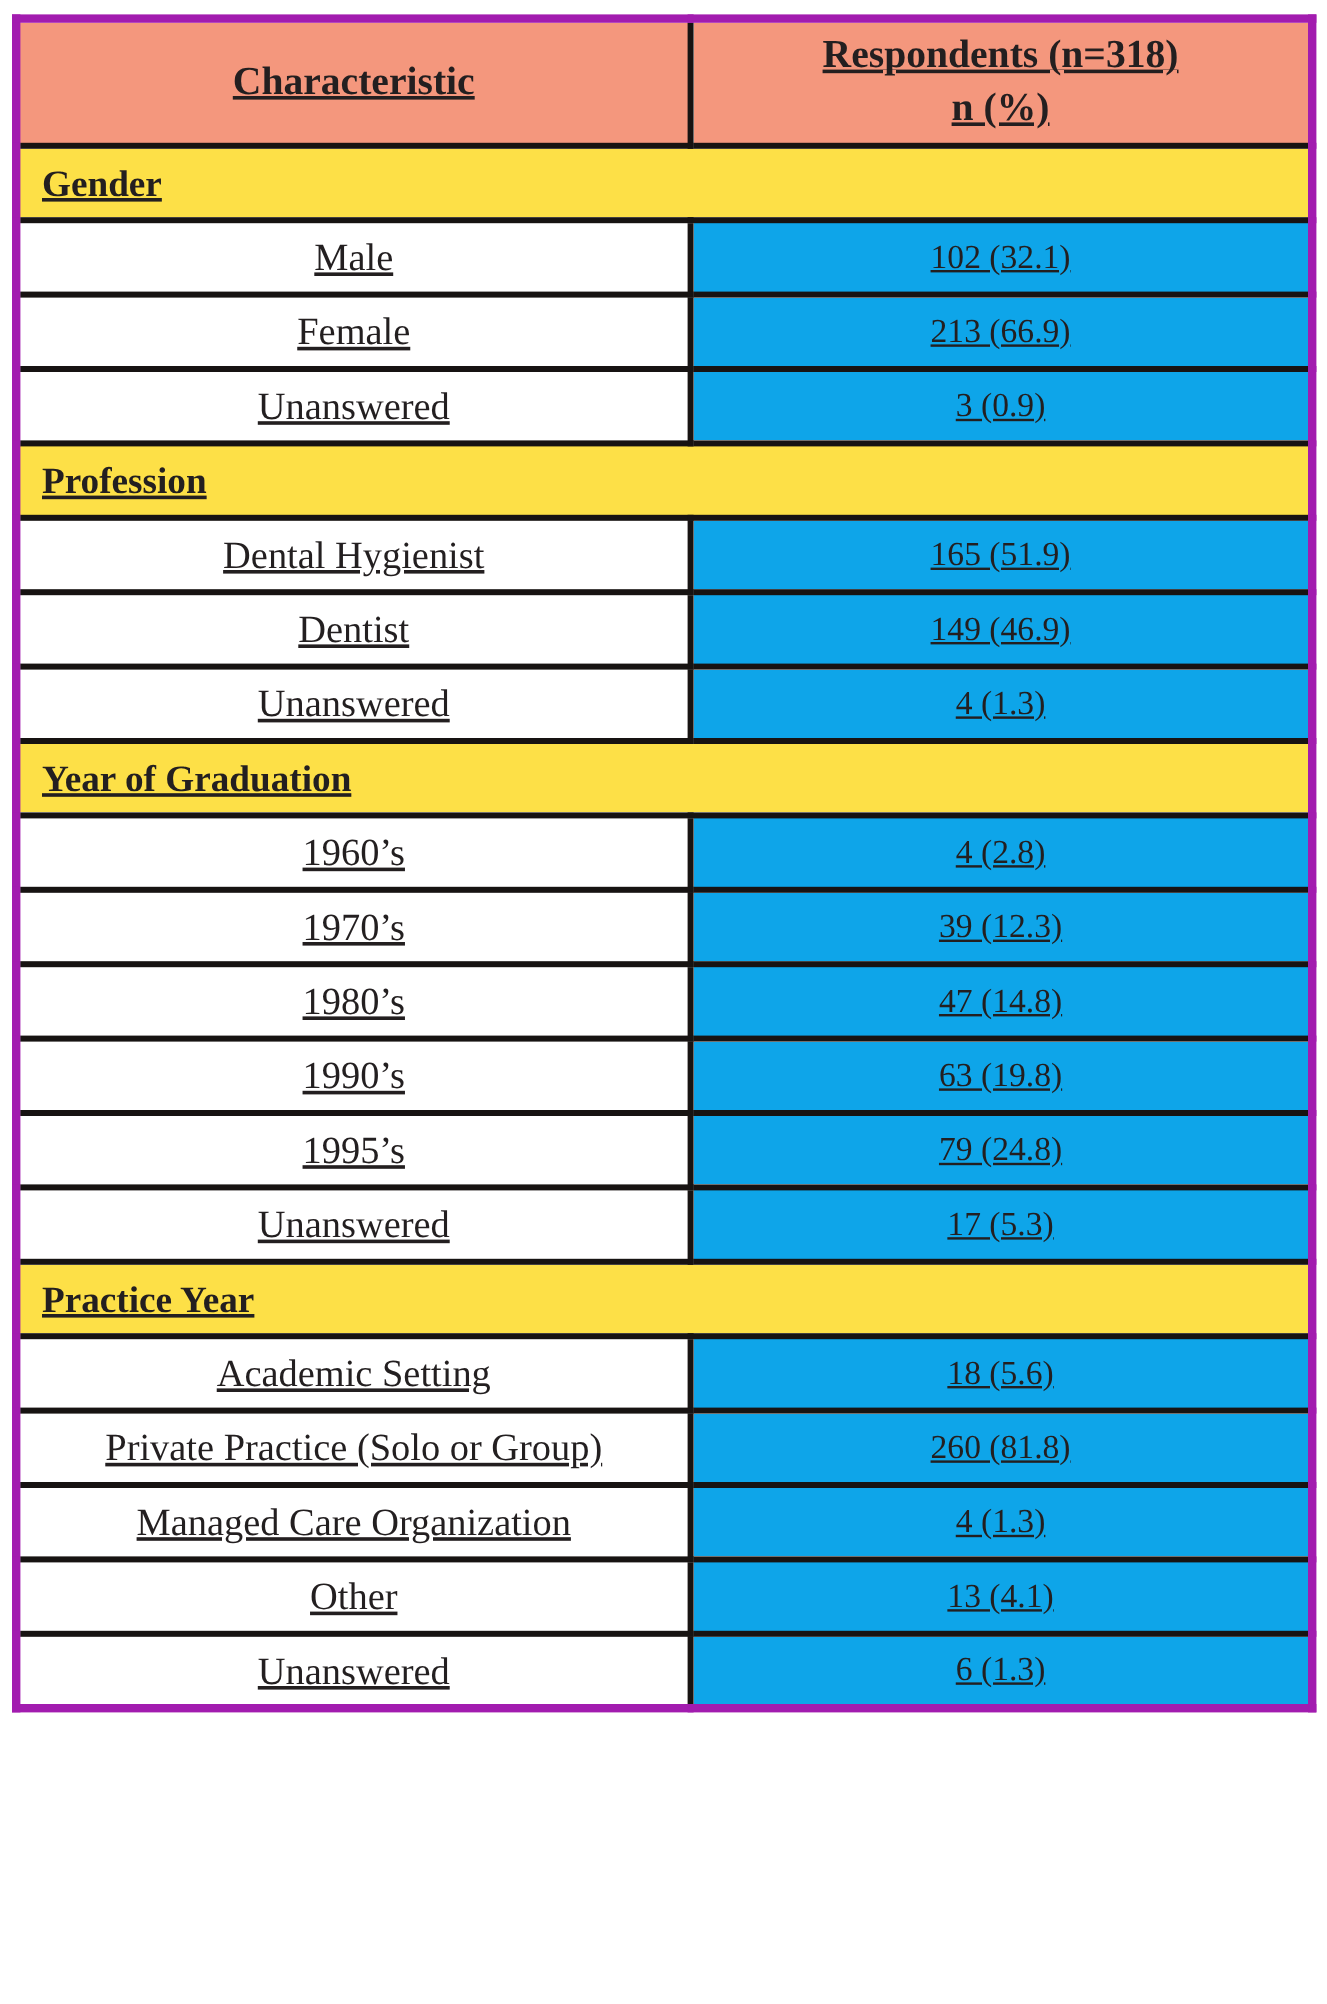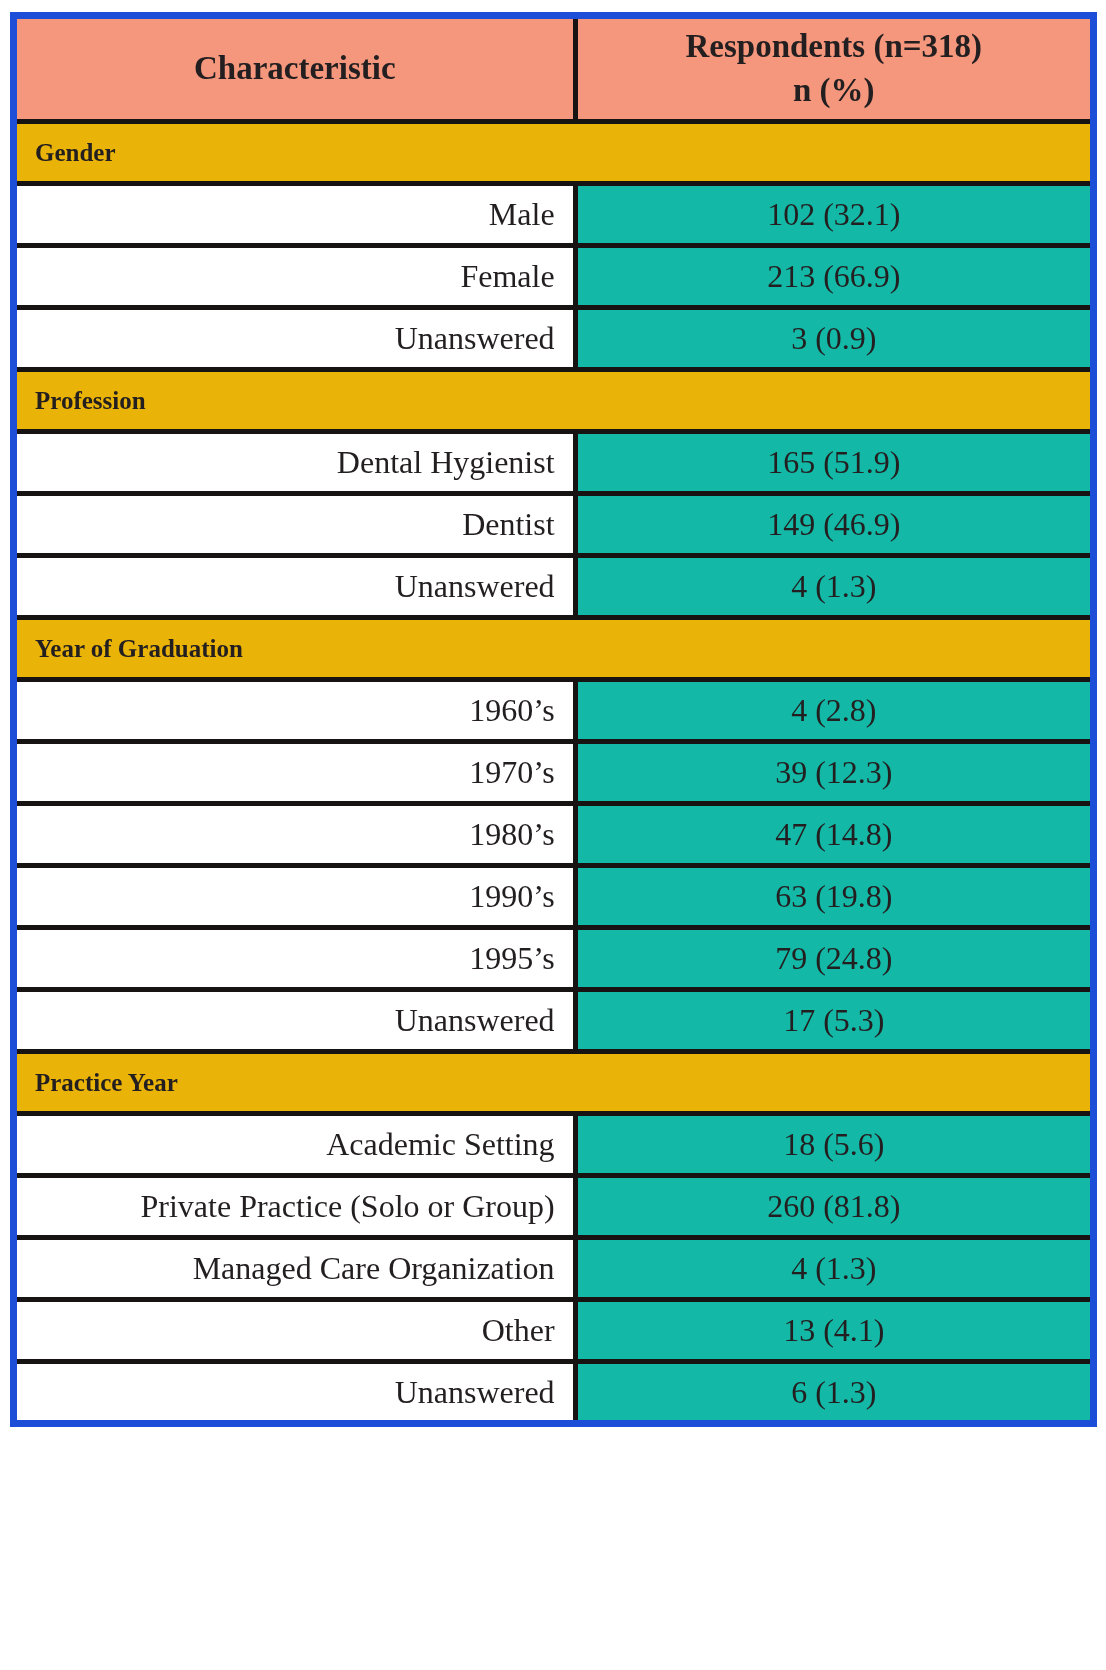--- a/index.html
+++ b/index.html
@@ -13,21 +13,22 @@
     width: 1106px;
     height: 1670px;
     box-sizing: border-box;
     padding: 12px 9px 9px 10px;
     background: #ffffff;
   }
   table.demo-table {
     width: 100%;
     border-collapse: collapse;
     table-layout: fixed;
-    border: 7px solid #1d4ed8;
+    border: 7px solid #a21caf;
+    text-decoration: underline;
   }
   .demo-table th,
   .demo-table td {
     border: 5px solid #171312;
     box-sizing: border-box;
     overflow: hidden;
   }
   
   .demo-table th.col-head {
     background: #f4977d;
@@ -37,40 +38,40 @@
     height: 106px;
     text-align: center;
     vertical-align: middle;
     padding: 4px 10px;
   }
   .demo-table th.col-head .line2 {
     display: block;
   }
   
   .demo-table td.section-cell {
-    background: #eab308;
+    background: #fde047;
     font-weight: bold;
-    font-size: 25px;
+    font-size: 31px;
     height: 62px;
     text-align: left;
     vertical-align: middle;
     padding: 4px 18px;
   }
   
   .demo-table td.char-cell {
     background: #ffffff;
     font-size: 32px;
     height: 62px;
-    text-align: right;
+    text-align: center;
     vertical-align: middle;
     padding: 4px 18px;
   }
   .demo-table td.val-cell {
-    background: #14b8a6;
-    font-size: 32px;
+    background: #0ea5e9;
+    font-size: 28px;
     height: 62px;
     text-align: center;
     vertical-align: middle;
     padding: 4px 8px;
   }
 </style>
 </head>
 <body>
 
 <div class="page">

